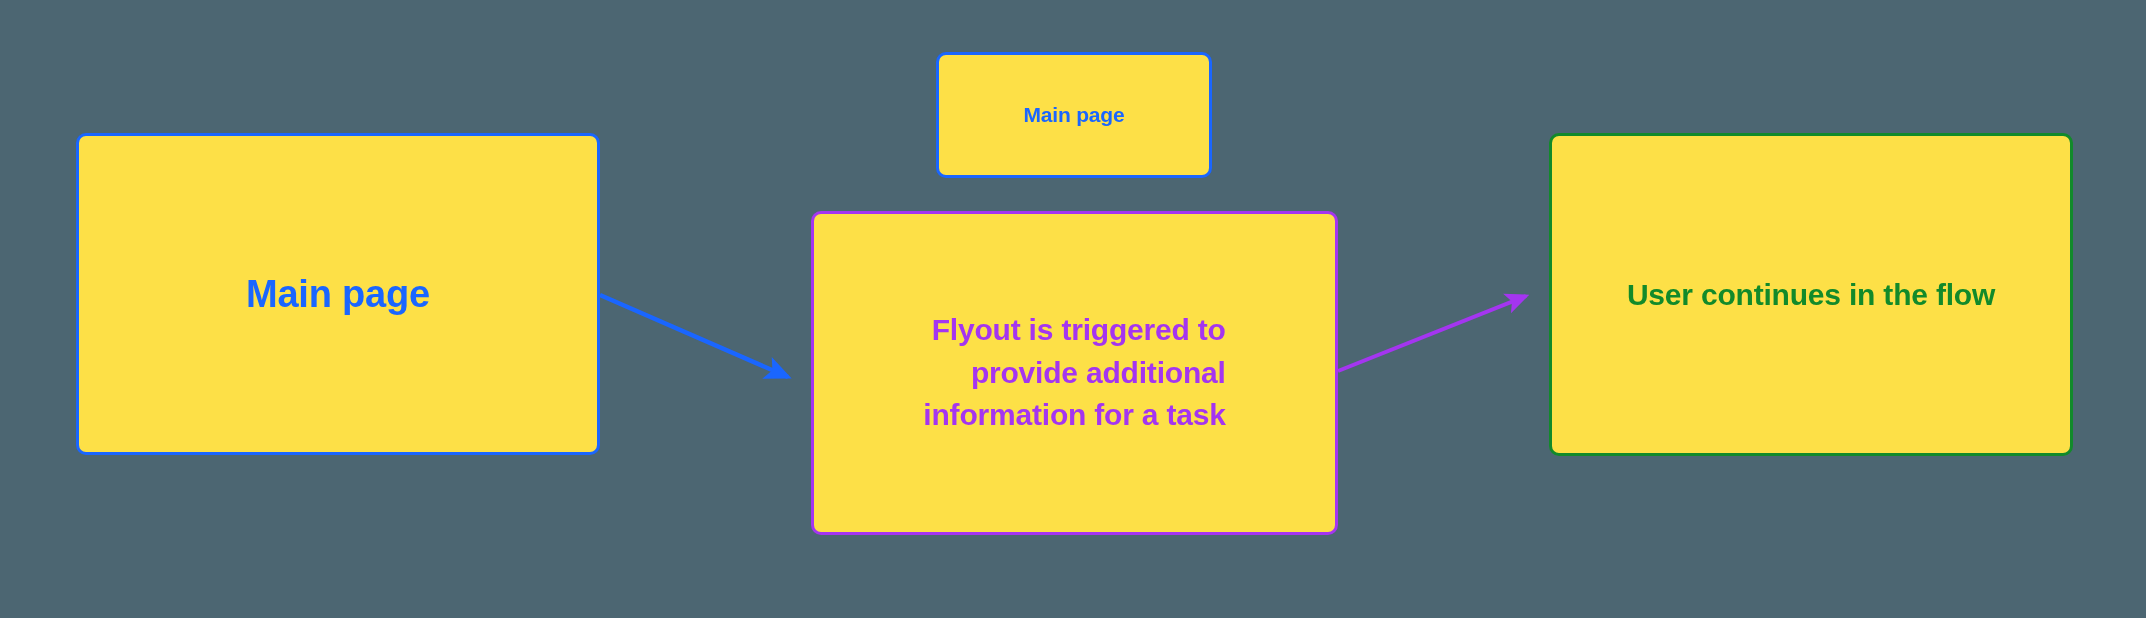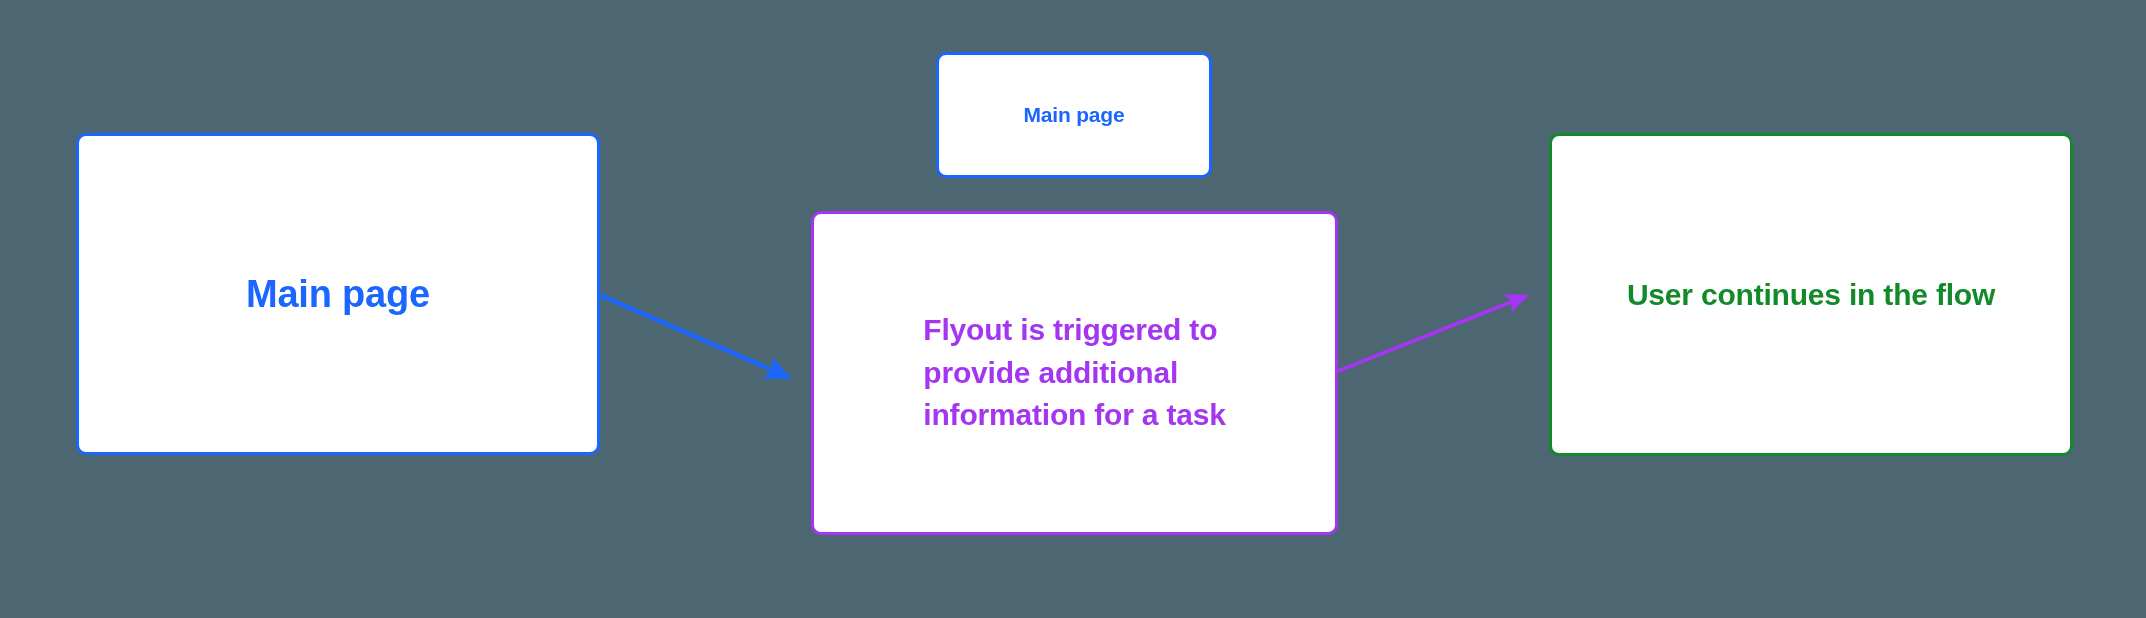--- a/index.html
+++ b/index.html
@@ -12,29 +12,29 @@
   }
   #canvas {
     position: relative;
     width: 2146px;
     height: 618px;
     background: #4c6672;
     overflow: hidden;
   }
   .node {
     position: absolute;
-    background: #ffffff;
+    background: #fde047;
     border-style: solid;
     border-width: 3px;
     border-radius: 10px;
     box-sizing: border-box;
     display: flex;
     align-items: center;
     justify-content: center;
-    text-align: left;
+    text-align: right;
   }
   .node-label {
     font-weight: bold;
     line-height: 1.32;
     letter-spacing: -0.2px;
     padding: 0 18px;
   }
 
   
   #node-main-page {

